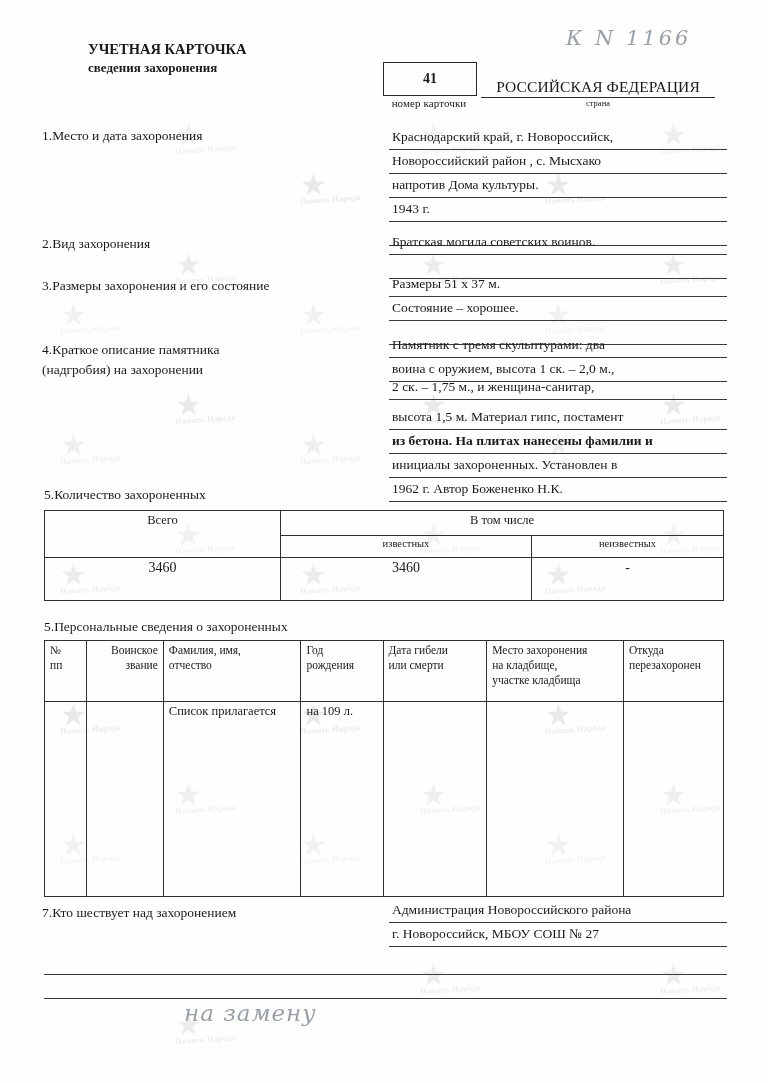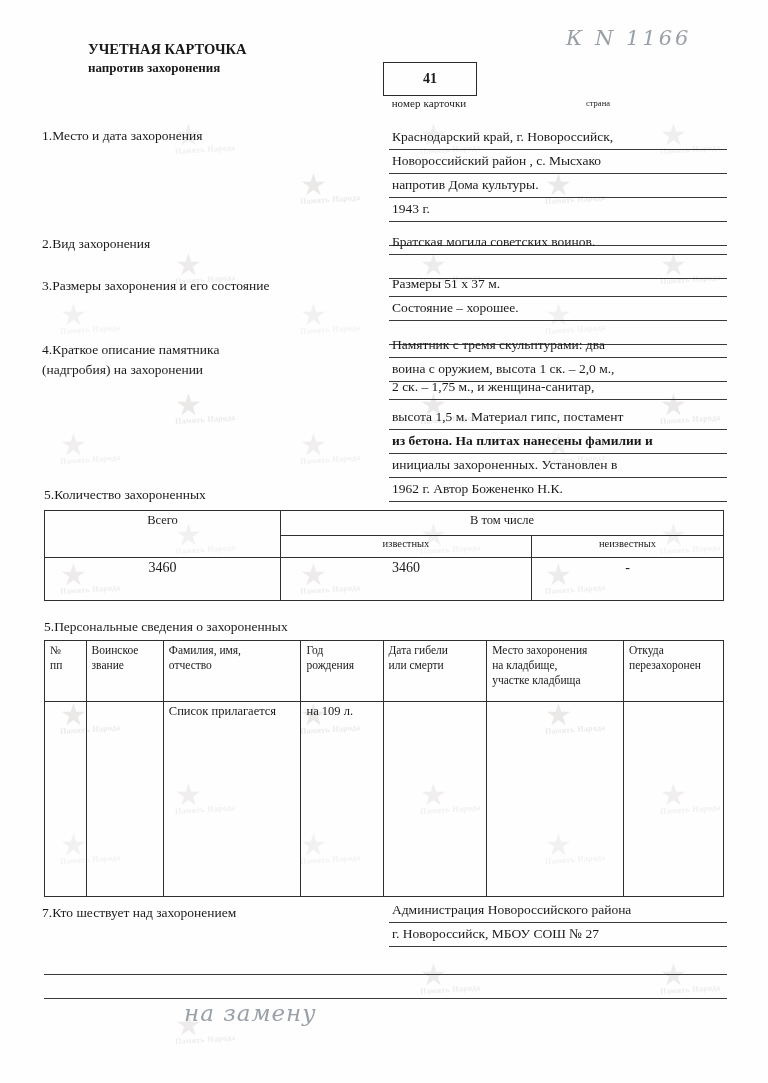--- a/index.html
+++ b/index.html
@@ -315,28 +315,29 @@
         <span class="wtxt">Память Народа</span>
       </div>
       <div class="wm" style="left: 660px; top: 960px; opacity: 0.44;">
         <span class="star">★</span>
         <span class="wtxt">Память Народа</span>
       </div>
     </div>
 
   <div class="doc-title">
     <div>УЧЕТНАЯ КАРТОЧКА</div>
-    <div class="l2">напротив захоронения</div>
+    <div class="l2">сведения захоронения</div>
   </div>
 
   <div class="num-box">
     <span>41</span>
   </div>
   <div class="num-caption">номер карточки</div>
 
+  <div class="country">РОССИЙСКАЯ ФЕДЕРАЦИЯ</div>
   <div class="country-caption">страна</div>
 
   <div class="hand" id="hand-top">К N 1166</div>
 
   <div id="fields-layer">
       <div class="label" style="top: 126px;">1.Место и дата захоронения</div>
       <div class="ruled" style="top: 126px;">Краснодарский край, г. Новороссийск,</div>
       <div class="ruled" style="top: 150px;">Новороссийский район , с. Мысхако</div>
       <div class="ruled" style="top: 174px;">напротив Дома культуры.</div>
       <div class="ruled" style="top: 198px;">1943 г.</div>
@@ -379,21 +380,21 @@
   </tbody>
     </table>
 
   <div class="sec-head" id="persons-heading" style="top:619px;">5.Персональные сведения о захороненных</div>
 
   <table class="grid" id="tbl-persons">
     <thead>
       <tr id="persons-head-row">
           <th style="width: 36px; white-space: pre-line;">№
 пп</th>
-          <th style="width: 72px; white-space: pre-line;">Воинское
+          <th style="width: 72px; white-space: pre-line; text-align: right;">Воинское
 звание</th>
           <th style="width: 145px; white-space: pre-line;">Фамилия, имя,
 отчество</th>
           <th style="width: 78px; white-space: pre-line;">Год
 рождения</th>
           <th style="width: 110px; white-space: pre-line;">Дата гибели
 или смерти</th>
           <th style="width: 145px; white-space: pre-line;">Место захоронения
 на кладбище,
 участке кладбища</th>

